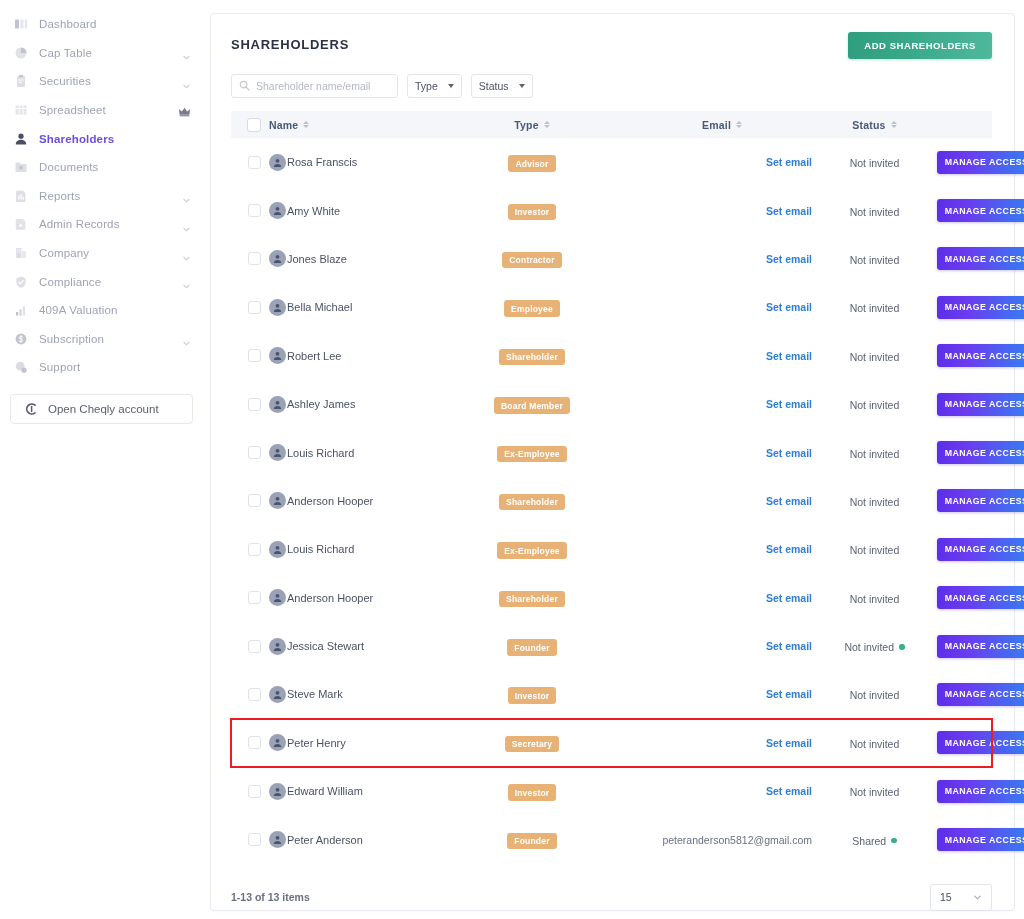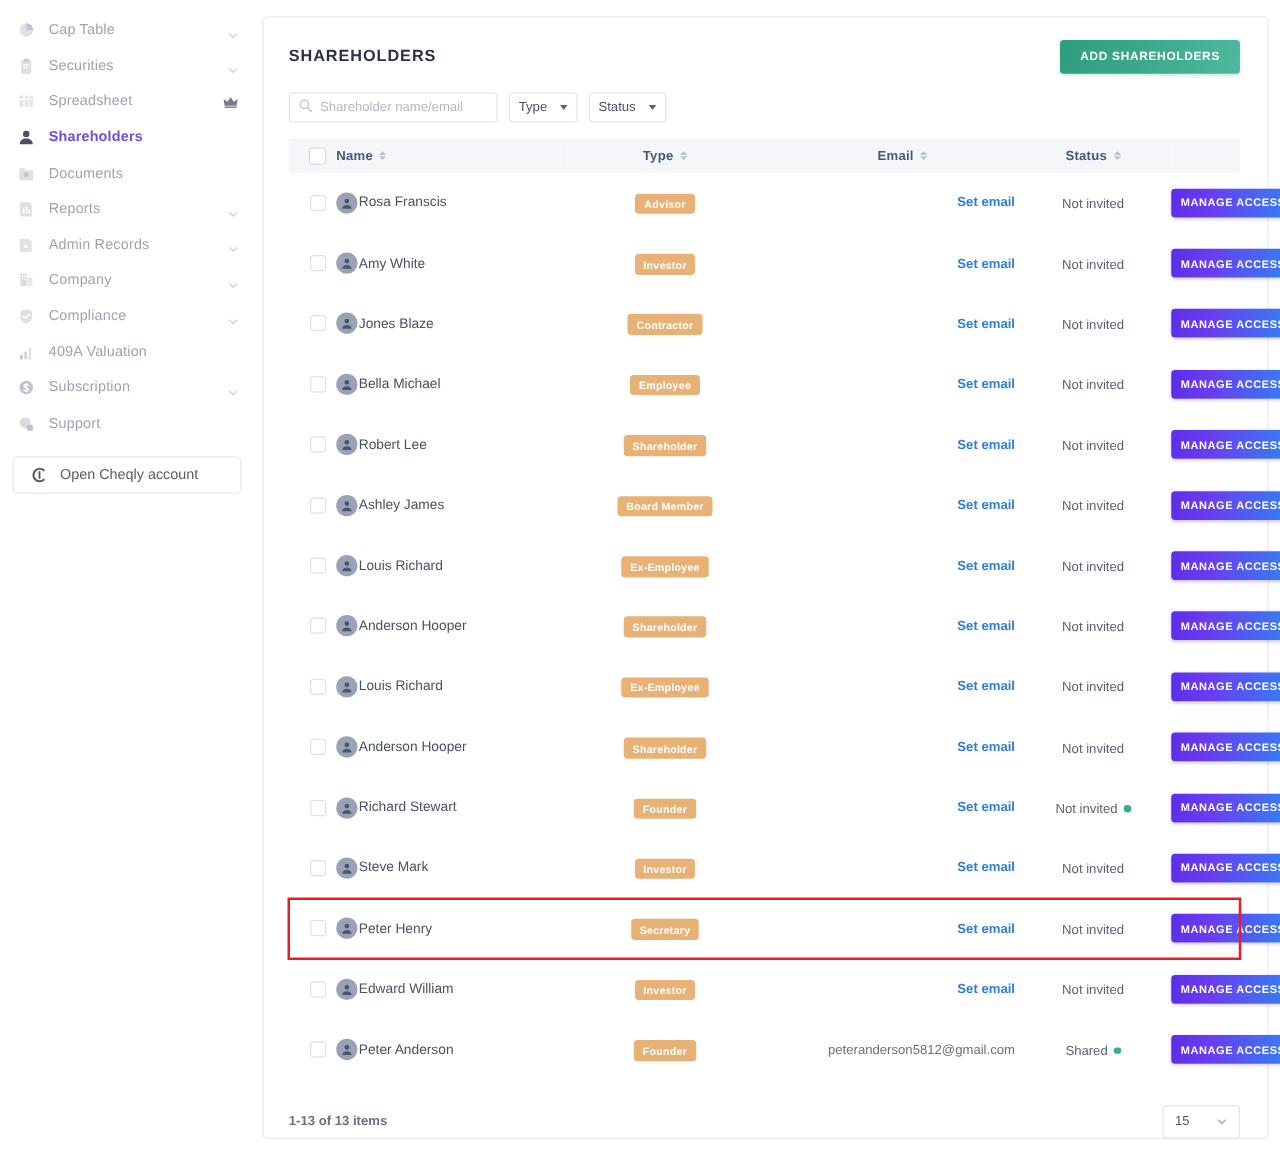--- a/index.html
+++ b/index.html
@@ -217,20 +217,30 @@
   .page-size span { font-size: 10.5px; color: #4b5163; }
   .chev-sm { width: 9px; height: 9px; opacity:.55; }
 </style>
 </head>
 <body>
 
 <div class="app">
 
   <nav class="sidebar">
     <div id="nav-list">
+        <div class="nav-item">
+          <span class="nav-ico">
+            <svg width="14" height="14" viewBox="0 0 14 14">
+              <rect x="1" y="2.5" width="4" height="9" rx=".6" fill="#8e95a8"></rect>
+              <rect x="6.5" y="2.5" width="3" height="9" rx=".6" fill="#8e95a8" opacity=".45"></rect>
+              <rect x="10.8" y="2.5" width="2.4" height="9" rx=".6" fill="#8e95a8" opacity=".45"></rect>
+            </svg>
+          </span>
+          <span class="nav-label">Dashboard</span>
+        </div>
         <div class="nav-item">
           <span class="nav-ico">
             <svg width="14" height="14" viewBox="0 0 14 14">
               <circle cx="7" cy="7" r="5.5" fill="#8e95a8" opacity=".5"></circle>
               <path d="M7 7V1.5A5.5 5.5 0 0 1 12.5 7z" fill="#8e95a8"></path>
             </svg>
           </span>
           <span class="nav-label">Cap Table</span>
           <span class="chev"><svg width="9" height="9" viewBox="0 0 10 10">
               <path d="M2 3.6L5 6.4L8 3.6" fill="none" stroke="#9ea3b4" stroke-width="1.2" stroke-linecap="round" stroke-linejoin="round"></path>
@@ -710,21 +720,21 @@
                 <div class="chk"></div>
               </td>
               <td>
                 <div class="nm-cell">
                   <span class="avatar">
                     <svg width="11" height="11" viewBox="0 0 12 12">
                       <circle cx="6" cy="4.2" r="2.1" fill="#4c5468"></circle>
                       <path d="M1.9 11c0-2.2 1.9-3.4 4.1-3.4S10.1 8.8 10.1 11z" fill="#4c5468"></path>
                     </svg>
                   </span>
-                  <span class="nm">Richard Stewart</span>
+                  <span class="nm">Jessica Stewart</span>
                 </div>
               </td>
               <td class="type-cell"><span class="badge">Founder</span></td>
               <td>
                 <span class="mail">Set email</span>
               </td>
               <td class="stat-cell"><span class="stat">
                   <span>Not invited</span>
                   <i class="dot"></i>
                 </span></td>

